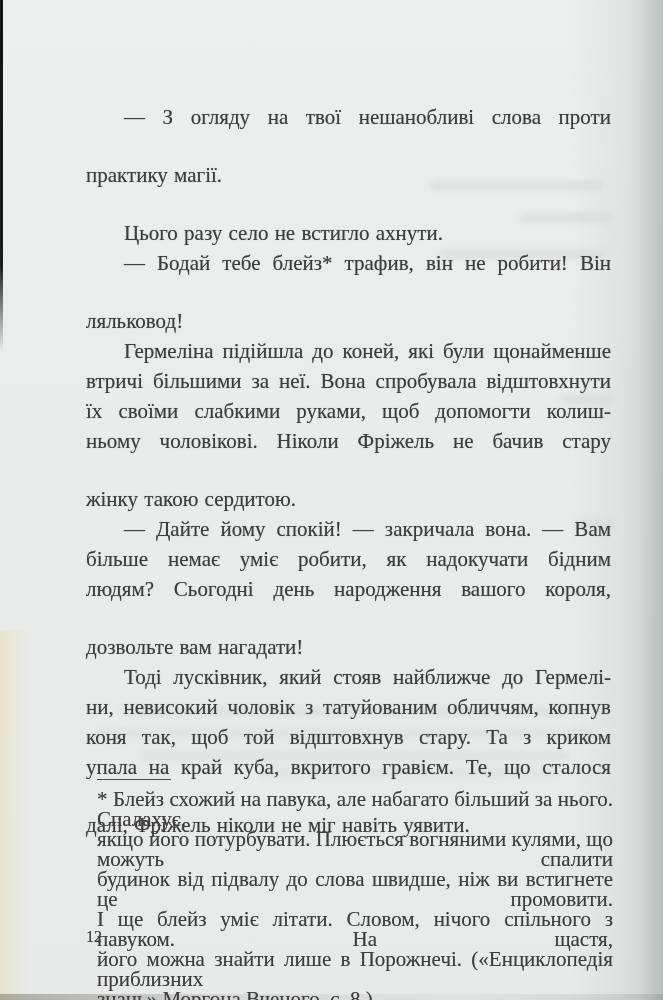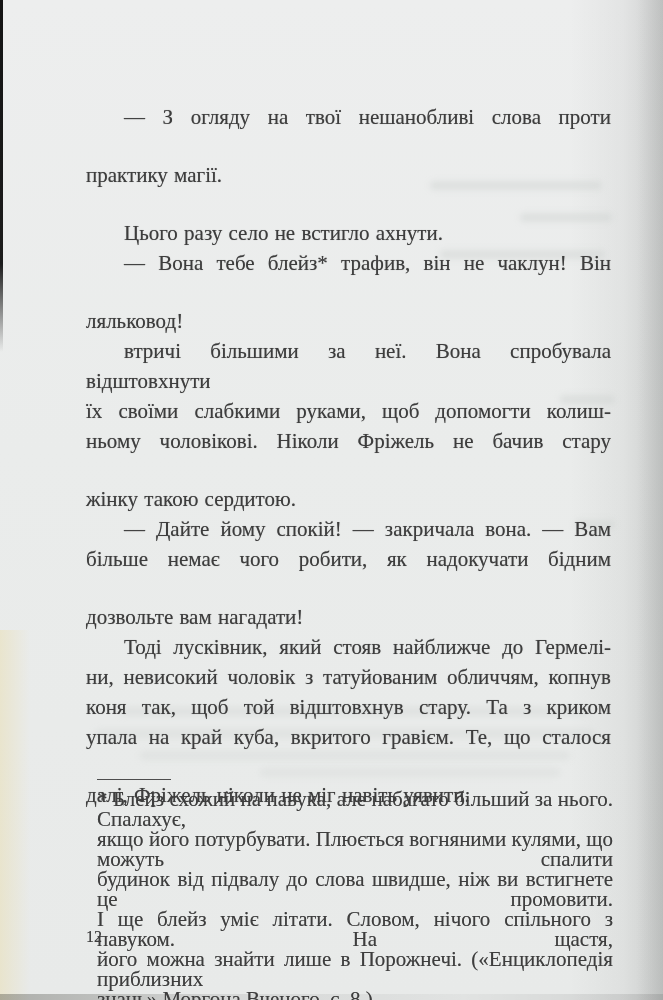--- a/index.html
+++ b/index.html
@@ -84,32 +84,34 @@
 
   <div class="body-text">
     <div class="para">
       <div class="line">— З огляду на твої нешанобливі слова проти</div>
       <div class="line">практику магії.</div>
     </div>
     <div class="para">
       <div class="line">Цього разу село не встигло ахнути.</div>
     </div>
     <div class="para">
-      <div class="line">— Вона тебе блейз* трафив, він не чаклун! Він</div>
+      <div class="line">— Бодай тебе блейз* трафив, він не робити! Він</div>
       <div class="line">ляльковод!</div>
     </div>
     <div class="para">
+      <div class="line">Гермеліна підійшла до коней, які були щонайменше</div>
       <div class="line">втричі більшими за неї. Вона спробувала відштовхнути</div>
       <div class="line">їх своїми слабкими руками, щоб допомогти колиш-</div>
       <div class="line">ньому чоловікові. Ніколи Фріжель не бачив стару</div>
       <div class="line">жінку такою сердитою.</div>
     </div>
     <div class="para">
       <div class="line">— Дайте йому спокій! — закричала вона. — Вам</div>
-      <div class="line">більше немає чого робити, як надокучати бідним</div>
+      <div class="line">більше немає уміє робити, як надокучати бідним</div>
+      <div class="line">людям? Сьогодні день народження вашого короля,</div>
       <div class="line">дозвольте вам нагадати!</div>
     </div>
     <div class="para">
       <div class="line">Тоді лусківник, який стояв найближче до Гермелі-</div>
       <div class="line">ни, невисокий чоловік з татуйованим обличчям, копнув</div>
       <div class="line">коня так, щоб той відштовхнув стару. Та з криком</div>
       <div class="line">упала на край куба, вкритого гравієм. Те, що сталося</div>
       <div class="line">далі, Фріжель ніколи не міг навіть уявити.</div>
     </div>
   </div>

